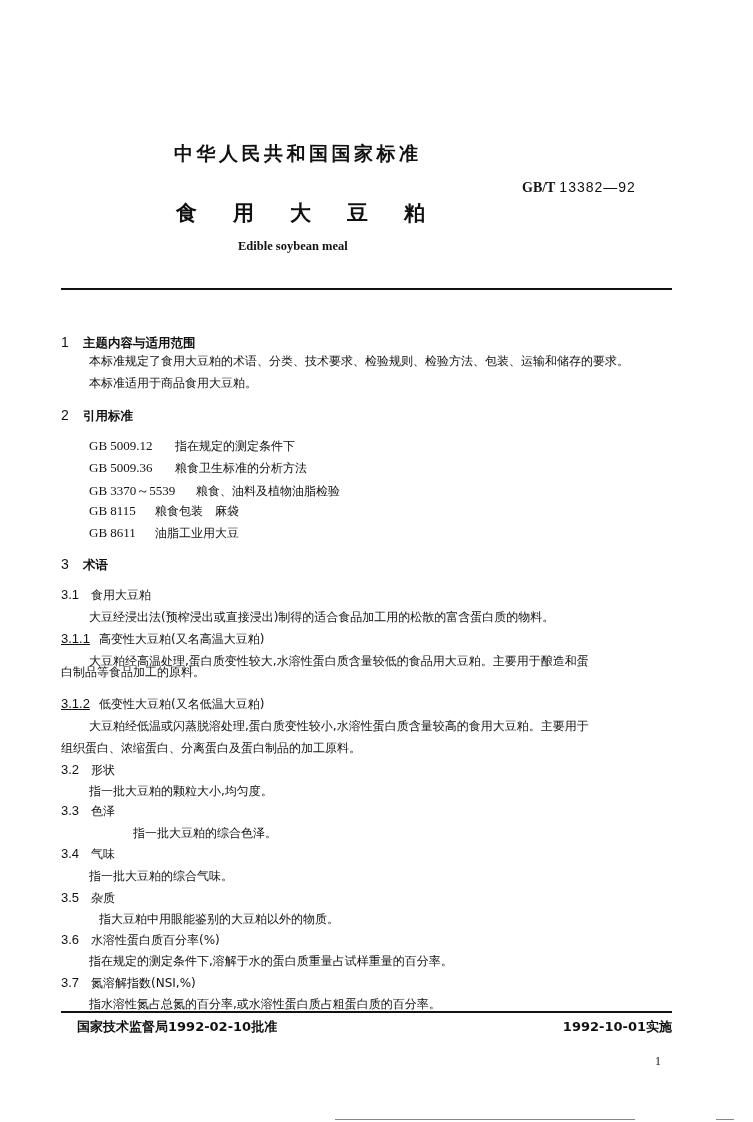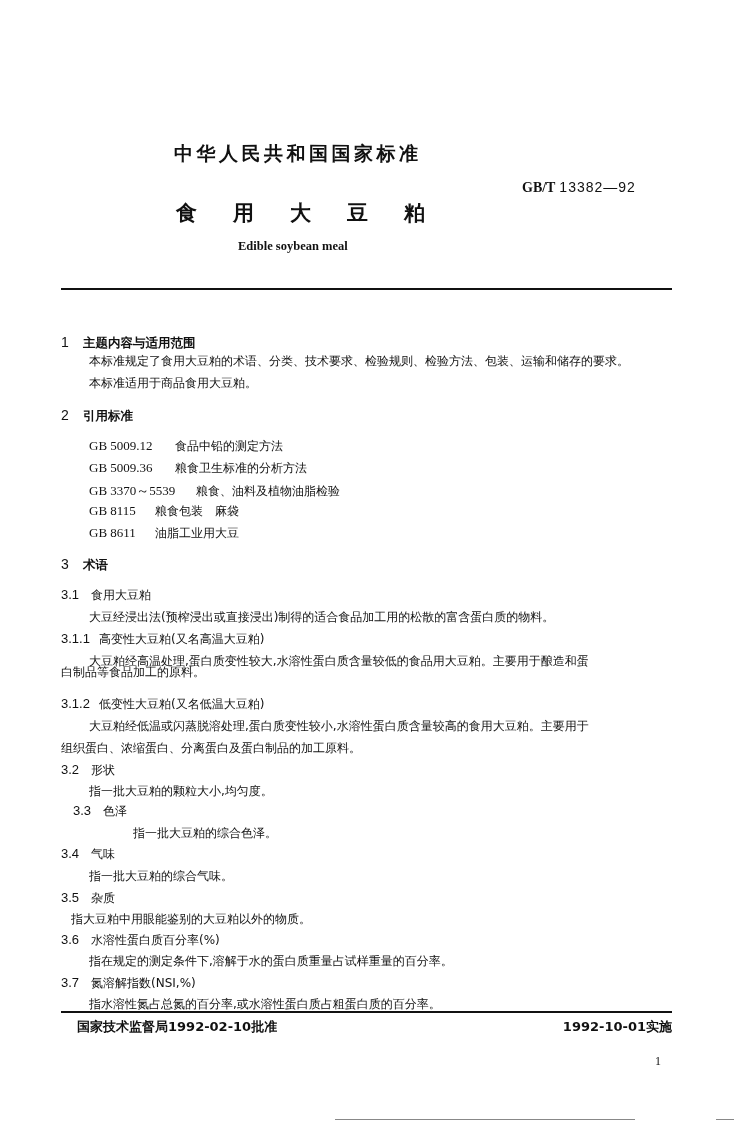--- a/index.html
+++ b/index.html
@@ -29,21 +29,21 @@
   }
   .rule {
     position: absolute; left: 61px; width: 611px; height: 2px; background: #111;
   }
   .section-head {
     font-family: "DejaVu Sans", sans-serif; font-weight: bold; font-size: 12.5px;
   }
   .section-head .no { font-family: "Liberation Sans", sans-serif; font-weight: normal; font-size: 14px; display: inline-block; width: 22px; }
   .sub-head { font-family: "DejaVu Sans", sans-serif; font-size: 12px; }
   .sub-head .no { font-family: "Liberation Sans", sans-serif; font-size: 13px; display: inline-block; width: 30px; }
-  .sub-head .no.wide { width: 38px; }
+  .sub-head .no.wide { width: 38px; text-decoration: underline; }
   .body-text { font-family: "DejaVu Sans", sans-serif; font-size: 12px; }
   .ref { font-size: 12px; font-family: "DejaVu Sans", sans-serif; }
   .ref .code { font-family: "Liberation Serif", serif; font-size: 13px; display: inline-block; }
   .footer-left {
     left: 61px; top: 1018px; font-family: "DejaVu Sans", sans-serif; font-weight: bold; font-size: 13px; margin-left: 16px;
   }
   .footer-right {
     right: 81px; top: 1018px; font-family: "DejaVu Sans", sans-serif; font-weight: bold; font-size: 13px;
   }
   .page-no { left: 655px; top: 1054px; font-family: "Liberation Serif", serif; font-size: 12px; }
@@ -64,21 +64,21 @@
 <div class="abs section-head" style="left:61px; top:322px;margin-top:12px;">
   <span class="no">1</span><span>主题内容与适用范围</span>
 </div>
 <div class="abs body-text" style="left:89px; top:353px;">本标准规定了食用大豆粕的术语、分类、技术要求、检验规则、检验方法、包装、运输和储存的要求。</div>
 <div class="abs body-text" style="left:89px; top:375px;">本标准适用于商品食用大豆粕。</div>
 
 <div class="abs section-head" style="left:61px; top:407px;">
   <span class="no">2</span><span>引用标准</span>
 </div>
 <div class="abs ref" style="left:89px; top:438px;">
-  <span class="code" style="width:86px;">GB 5009.12</span><span>食品中铅的测定方法</span>
+  <span class="code" style="width:86px;">GB 5009.12</span><span>指在规定的测定条件下</span>
 </div>
 <div class="abs ref" style="left:89px; top:460px;">
   <span class="code" style="width:86px;">GB 5009.36</span><span>粮食卫生标准的分析方法</span>
 </div>
 <div class="abs ref" style="left:89px; top:482px;">
   <span class="code" style="width:107px;">GB 3370～5539</span><span>粮食、油料及植物油脂检验</span>
 </div>
 <div class="abs ref" style="left:89px; top:503px;">
   <span class="code" style="width:66px;">GB 8115</span><span>粮食包装　麻袋</span>
 </div>
@@ -105,34 +105,34 @@
   <span class="no wide">3.1.2</span><span>低变性大豆粕(又名低温大豆粕)</span>
 </div>
 <div class="abs body-text" style="left:89px; top:718px;">大豆粕经低温或闪蒸脱溶处理,蛋白质变性较小,水溶性蛋白质含量较高的食用大豆粕。主要用于</div>
 <div class="abs body-text" style="left:61px; top:740px;">组织蛋白、浓缩蛋白、分离蛋白及蛋白制品的加工原料。</div>
 
 <div class="abs sub-head" style="left:61px; top:762px;">
   <span class="no">3.2</span><span>形状</span>
 </div>
 <div class="abs body-text" style="left:89px; top:783px;">指一批大豆粕的颗粒大小,均匀度。</div>
 
-<div class="abs sub-head" style="left:61px; top:803px;margin-left:12px;">
+<div class="abs sub-head" style="left:61px; top:803px;">
   <span class="no">3.3</span><span>色泽</span>
 </div>
 <div class="abs body-text" style="left:89px; top:825px;margin-left:44px;">指一批大豆粕的综合色泽。</div>
 
 <div class="abs sub-head" style="left:61px; top:846px;">
   <span class="no">3.4</span><span>气味</span>
 </div>
 <div class="abs body-text" style="left:89px; top:868px;">指一批大豆粕的综合气味。</div>
 
 <div class="abs sub-head" style="left:61px; top:890px;">
   <span class="no">3.5</span><span>杂质</span>
 </div>
-<div class="abs body-text" style="left:71px; top:911px;">指大豆粕中用眼能鉴别的大豆粕以外的物质。</div>
+<div class="abs body-text" style="left:99px; top:911px;">指大豆粕中用眼能鉴别的大豆粕以外的物质。</div>
 
 <div class="abs sub-head" style="left:61px; top:932px;">
   <span class="no">3.6</span><span>水溶性蛋白质百分率(%)</span>
 </div>
 <div class="abs body-text" style="left:89px; top:953px;">指在规定的测定条件下,溶解于水的蛋白质重量占试样重量的百分率。</div>
 
 <div class="abs sub-head" style="left:61px; top:975px;">
   <span class="no">3.7</span><span>氮溶解指数(NSI,%)</span>
 </div>
 <div class="abs body-text" style="left:89px; top:996px;">指水溶性氮占总氮的百分率,或水溶性蛋白质占粗蛋白质的百分率。</div>

